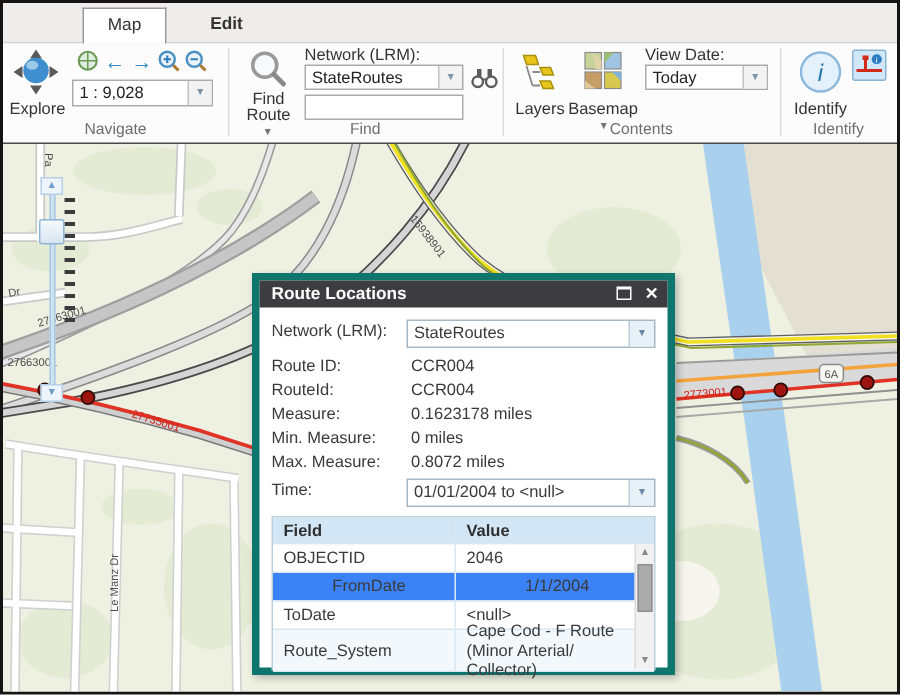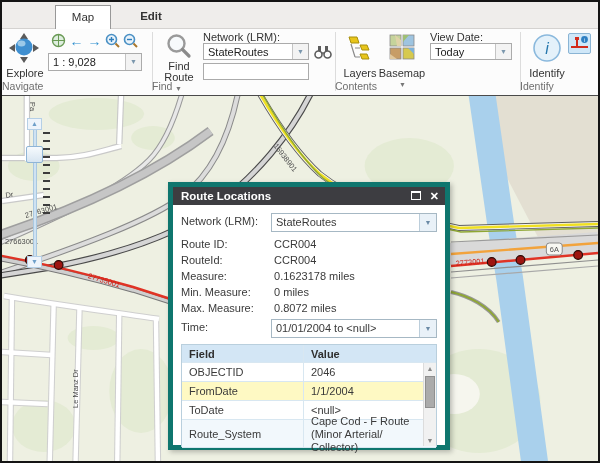--- a/index.html
+++ b/index.html
@@ -7,21 +7,21 @@
   #frame{position:relative;width:600px;height:463px;background:#fff;border:2px solid #141414;overflow:hidden;}
 
   
   #tabrow{position:absolute;left:0;top:0;width:596px;height:27px;background:#efedeb;border-bottom:1px solid #d4d2d0;}
   .tab{position:absolute;top:3px;height:24px;line-height:23px;text-align:center;font-size:11.5px;color:#333;cursor:default;}
   .tab.active{background:#fff;border:1px solid #989898;border-bottom:none;z-index:2;}
 
   
   #ribbon{position:absolute;left:0;top:27px;width:596px;height:66px;background:#fcfcfc;}
   .rsep{position:absolute;top:3px;height:59px;width:1px;background:#dcdcdc;}
-  .grouplabel{position:absolute;top:51px;height:12px;font-size:10.5px;color:#6e6e6e;}
+  .grouplabel{position:absolute;top:51px;height:12px;font-size:10.5px;color:#6e6e6e;text-align:center;}
   .rlabel{position:absolute;font-size:11px;color:#333;}
   .btnlabel{position:absolute;font-size:11px;color:#333;text-align:center;}
   .combo{position:absolute;background:#fff;border:1px solid #ababab;font-size:11px;color:#222;}
   .combo .txt{position:absolute;left:4px;top:0;right:18px;line-height:16px;white-space:nowrap;overflow:hidden;}
   .combo .arrow{position:absolute;right:0;top:0;bottom:0;width:16px;background:#f3f3f3;border-left:1px solid #c4c4c4;color:#7b97ad;font-size:7px;text-align:center;line-height:15px;}
   .navbtn{position:absolute;top:4px;width:17px;height:17px;text-align:center;}
   .bluearrow{color:#2f8fce;font-size:14px;font-weight:bold;line-height:16px;}
   .caret{position:absolute;font-size:7px;color:#777;}
 
   
@@ -47,21 +47,21 @@
   .dcombo .arrow{position:absolute;right:0;top:0;bottom:0;width:17px;background:#e9f1f8;border-left:1px solid #bccedb;color:#6b8aa6;font-size:7px;text-align:center;line-height:17px;}
   .comborow{position:relative;padding-left:90px;}
   #dtable{position:relative;margin-top:6px;height:103px;border:1px solid #b9cfdd;font-size:11px;}
   .trow{display:flex;border-bottom:1px solid #d8e7f1;}
   .trow:last-child{border-bottom:none;}
   .tc{padding:0 0 0 7px;overflow:hidden;}
   .tc.f{width:122px;border-right:1px solid #d8e7f1;}
   .tc.v{width:128px;}
   .thead{background:#d3e6f5;font-weight:bold;color:#2f2f2f;height:18px;line-height:18px;}
   .tr1{height:19px;line-height:19px;background:#fff;}
-  .tr2{height:19px;line-height:19px;background:#fef9c3;}
+  .tr2{height:19px;line-height:19px;background:#3b82f6;text-align:center;}
   .tr4{height:28px;line-height:13px;background:#f2f8fc;align-items:center;}
   .tr4 .tc{padding-top:1px;}
   #tscroll{position:absolute;right:0;top:18px;bottom:0;width:13px;background:#f1f1f1;border-left:1px solid #dcdcdc;}
   #tscroll .sa{position:absolute;left:0;width:12px;height:11px;color:#8a8a8a;font-size:7px;text-align:center;line-height:11px;}
   #tthumb{position:absolute;left:1px;top:13px;width:10px;height:32px;background:#ababab;border:1px solid #8f8f8f;}
 </style>
 </head>
 <body>
 
 <div id="frame">

